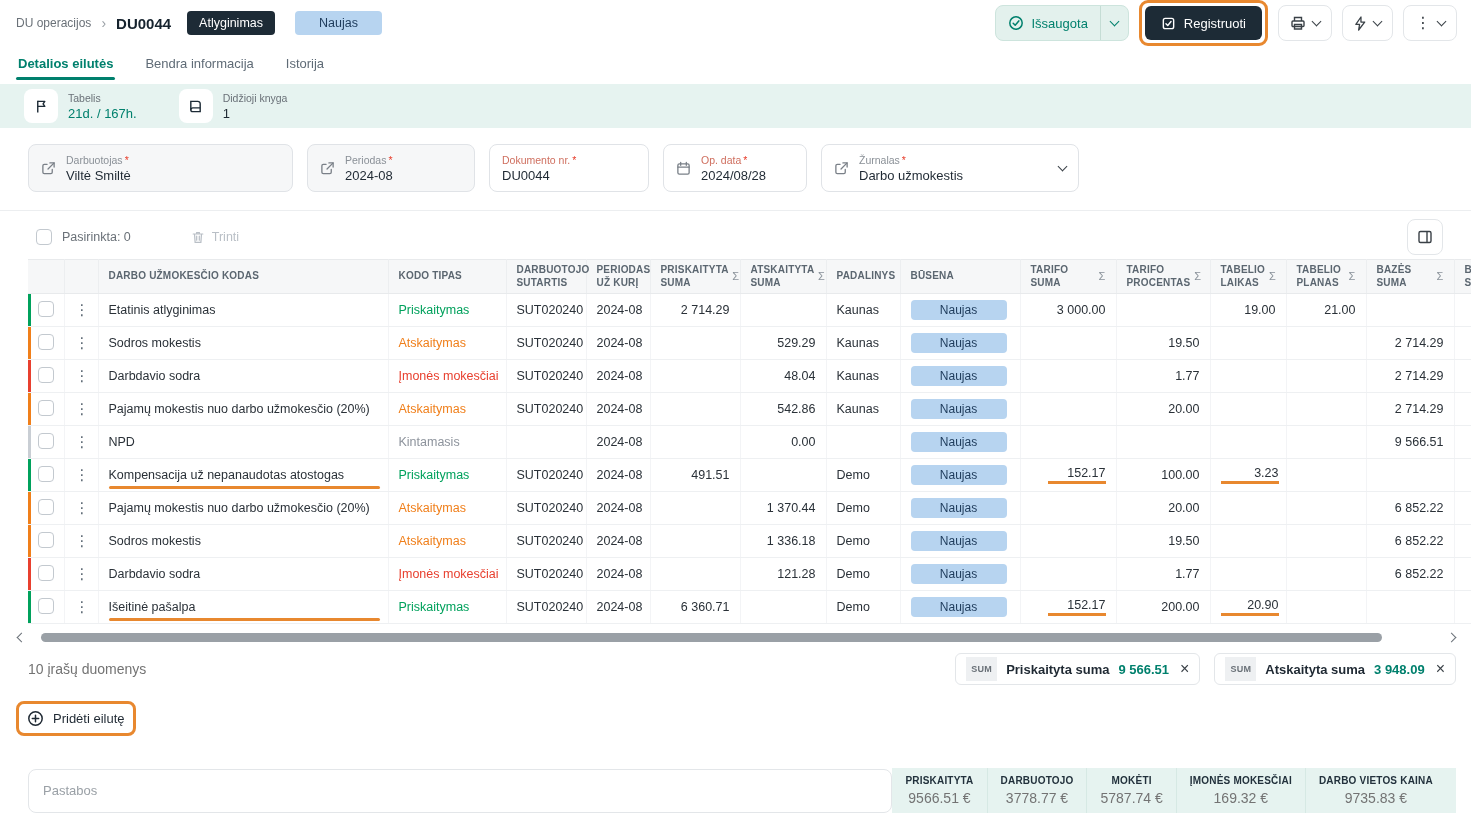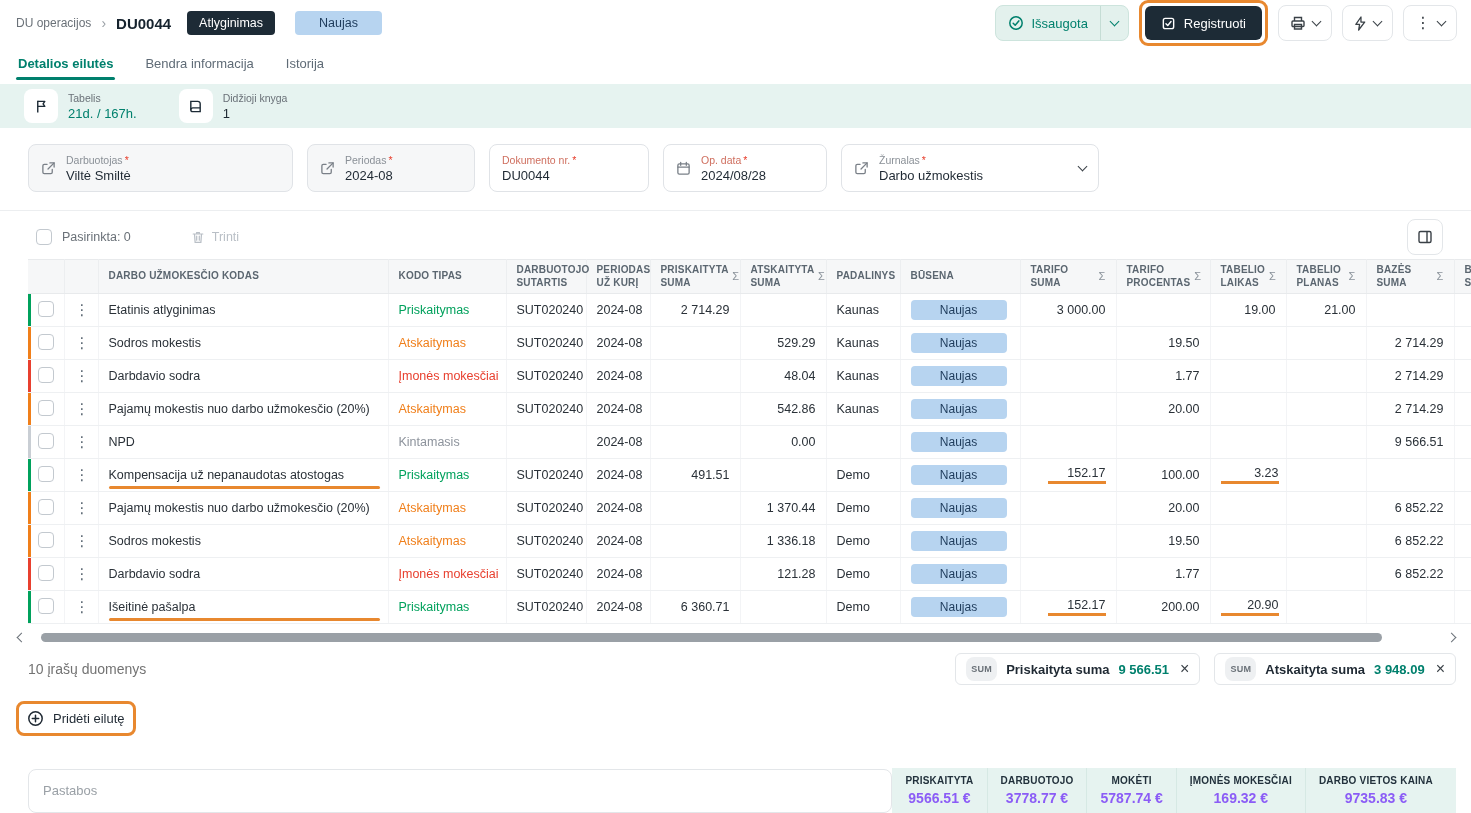--- a/index.html
+++ b/index.html
@@ -90,39 +90,39 @@
 .sb-left .chev{transform:rotate(135deg);}
 .sb-right .chev{transform:rotate(-45deg);}
 .sb-track{flex:1;height:9px;position:relative;}
 .sb-thumb{position:absolute;left:8px;right:58px;top:0;height:9px;background:#9aa0a6;border-radius:5px;cursor:grab;}
 
 
 .tbl-footer{display:flex;align-items:center;margin-top:10px;padding:0 15px 0 28px;}
 .records{font-size:14px;color:#737373;}
 .chips{margin-left:auto;display:flex;gap:14px;}
 .chip{display:flex;align-items:center;gap:9px;height:32px;padding:0 10px;border:1px solid #e3e6e9;border-radius:6px;background:#fff;}
-.chip-tag{background:#eef0f2;color:#6a7178;font-size:9px;font-weight:bold;padding:7px 5px;border-radius:8px;letter-spacing:.3px;}
+.chip-tag{background:#eef0f2;color:#6a7178;font-size:9px;font-weight:bold;padding:7px 5px;border-radius:0;letter-spacing:.3px;}
 .chip-label{font-size:13px;font-weight:bold;color:#1f2933;}
 .chip-value{font-size:13px;font-weight:bold;color:#00806d;}
 .chip-close{color:#3a4147;font-size:16px;cursor:pointer;margin-left:2px;line-height:1;}
 
 
 .addrow-wrap{margin:16px 0 0 16px;display:inline-block;border:3px solid #e8882f;border-radius:8px;padding:6px 8px;}
 .addrow{display:flex;align-items:center;gap:9px;font-size:13px;color:#1f2933;cursor:pointer;background:none;border:none;font-family:inherit;}
 
 
 .bottom{display:flex;align-items:center;margin-top:32px;padding:0 15px 0 28px;}
 .notes{width:892px;height:44px;border:1px solid #e3e6e9;border-radius:8px;padding:0 14px;font-size:13px;color:#1f2933;font-family:inherit;outline:none;}
 .notes::placeholder{color:#9aa0a6;}
 .summary{margin-left:auto;display:flex;align-items:stretch;background:#e6f3f0;border-radius:0;overflow:hidden;}
 #summary-items{display:flex;align-items:stretch;}
 .sum-item{display:flex;flex-direction:column;justify-content:center;align-items:center;padding:7px 13px;gap:4px;border-left:1px solid #d6e9e4;}
 .sum-item:first-child{border-left:none;}
 .sum-label{font-size:10px;font-weight:bold;color:#22313c;letter-spacing:.2px;white-space:nowrap;}
-.sum-value{font-size:14px;font-weight:bold;color:#8b5cf6;white-space:nowrap;}
+.sum-value{font-size:14px;font-weight:normal;color:#737373;white-space:nowrap;}
 .sum-menu{display:flex;align-items:center;padding:0 10px;color:#5f6b76;font-size:15px;cursor:pointer;}
 svg{display:block;}
 </style>
 </head>
 <body>
 
 
 
 
 <header class="topbar">
@@ -246,21 +246,21 @@
       <span class="f-label"><span>Periodas</span><span class="req">*</span></span>
       <span class="f-value">2024-08</span>
     </span>
   </div>
   <div class="field" style="width:160px">
     <span class="f-text">
       <span class="f-label warm"><span>Dokumento nr.</span><span class="req">*</span></span>
       <span class="f-value">DU0044</span>
     </span>
   </div>
-  <div class="field" style="width:164px">
+  <div class="field" style="width:144px">
     <span class="f-icon">
       <svg width="15" height="15" viewBox="0 0 16 16" fill="none" stroke="currentColor" stroke-width="1.4" stroke-linecap="round">
           <rect x="2" y="3" width="12" height="11" rx="1.5"></rect>
           <path d="M2 6.5h12M5 1.5v3M11 1.5v3"></path>
         </svg>
     </span>
     <span class="f-text">
       <span class="f-label warm"><span>Op. data</span><span class="req">*</span></span>
       <span class="f-value">2024/08/28</span>
     </span>

